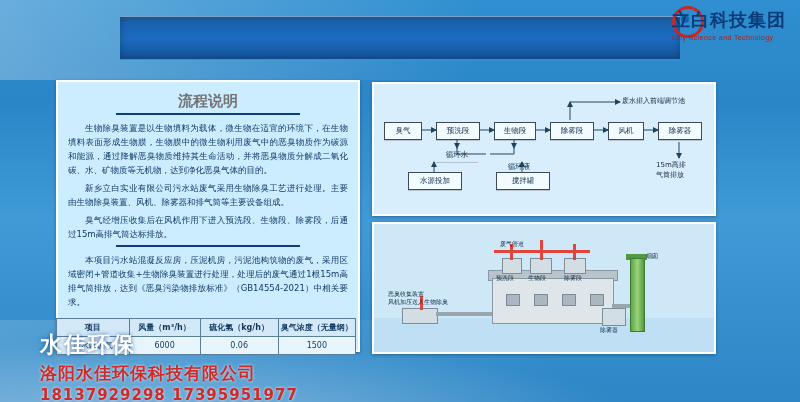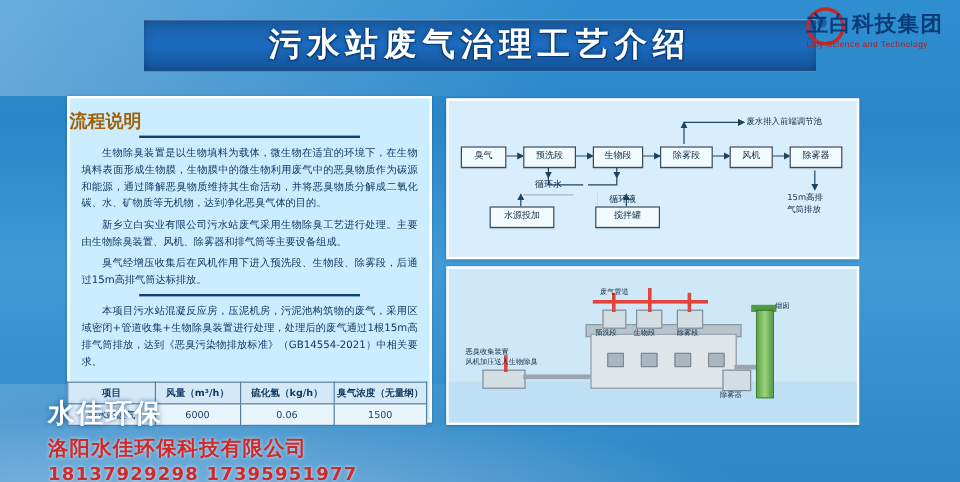--- a/index.html
+++ b/index.html
@@ -51,21 +51,21 @@
     position:absolute;background:#eaf4fb;
     border:2px solid #ffffff;
     box-shadow:0 1px 3px rgba(0,0,0,.3);
   }
   .left-panel{left:56px;top:80px;width:300px;height:268px;background:#ccecff;}
   .right-top{left:372px;top:82px;width:340px;height:130px;background:#d8eefc;}
   .right-bot{left:372px;top:222px;width:340px;height:128px;background:#d8eefc;}
 
   
   .sec-title{
-    margin:10px 0 2px 0;text-align:left;font-size:15px;font-weight:bold;color:#a16207;
+    margin:10px 0 2px 0;text-align:center;font-size:15px;font-weight:bold;color:#737373;
     font-family:"DejaVu Sans","Liberation Sans",sans-serif;
   }
   .sec-rule{height:2px;background:#0a3f7a;margin:2px 58px 6px 58px;}
   .para{
     margin:0 10px 4px 10px;font-size:8.5px;line-height:14px;color:#103a66;text-align:justify;
     font-family:"DejaVu Sans","Liberation Sans",sans-serif;text-indent:17px;
   }
 
   
   .side-label{
@@ -74,21 +74,21 @@
     font-family:"DejaVu Sans","Liberation Sans",sans-serif;
   }
   #side-flow{left:722px;top:100px;}
   #side-layout{left:722px;top:250px;}
 
   
   .flowbox{position:absolute;left:0;top:0;width:340px;height:130px;}
   .node{
     position:absolute;background:#f2fbff;border:1px solid #3a4a5a;
     font-size:7.5px;color:#102a44;text-align:center;line-height:12px;
-    font-family:Liberation Mono, monospace;
+    font-family:Liberation Serif, serif;
     box-shadow:0 1px 0 rgba(0,0,0,.18);
   }
   .note{position:absolute;font-size:7px;color:#102a44;line-height:10px;
     font-family:"DejaVu Sans","Liberation Sans",sans-serif;}
 
   
   .planbox{position:absolute;left:0;top:0;width:340px;height:128px;background:#cfe8f8;}
   .ground{position:absolute;left:0;bottom:0;width:340px;height:34px;background:#bfe0f4;}
   .building{position:absolute;left:118px;top:54px;width:120px;height:44px;
     background:#dfe6ea;border:1px solid #8a98a4;}
@@ -126,21 +126,20 @@
 </head>
 <body>
 
 <div class="board">
   <div class="sweep1"></div>
   <div class="sweep2"></div>
   <div class="curve"></div>
 
   <div class="header">
     <div class="title-band"></div>
-    <div class="title-text">污水站废气治理工艺介绍</div>
     <div class="logo-mark"></div>
     <div class="logo">
       <div class="logo-cn">立白科技集团</div>
       <div class="logo-en">Liby Science and Technology</div>
     </div>
   </div>
 
   <div class="panel left-panel">
     <div class="sec-title">流程说明</div>
     <div class="sec-rule"></div>

